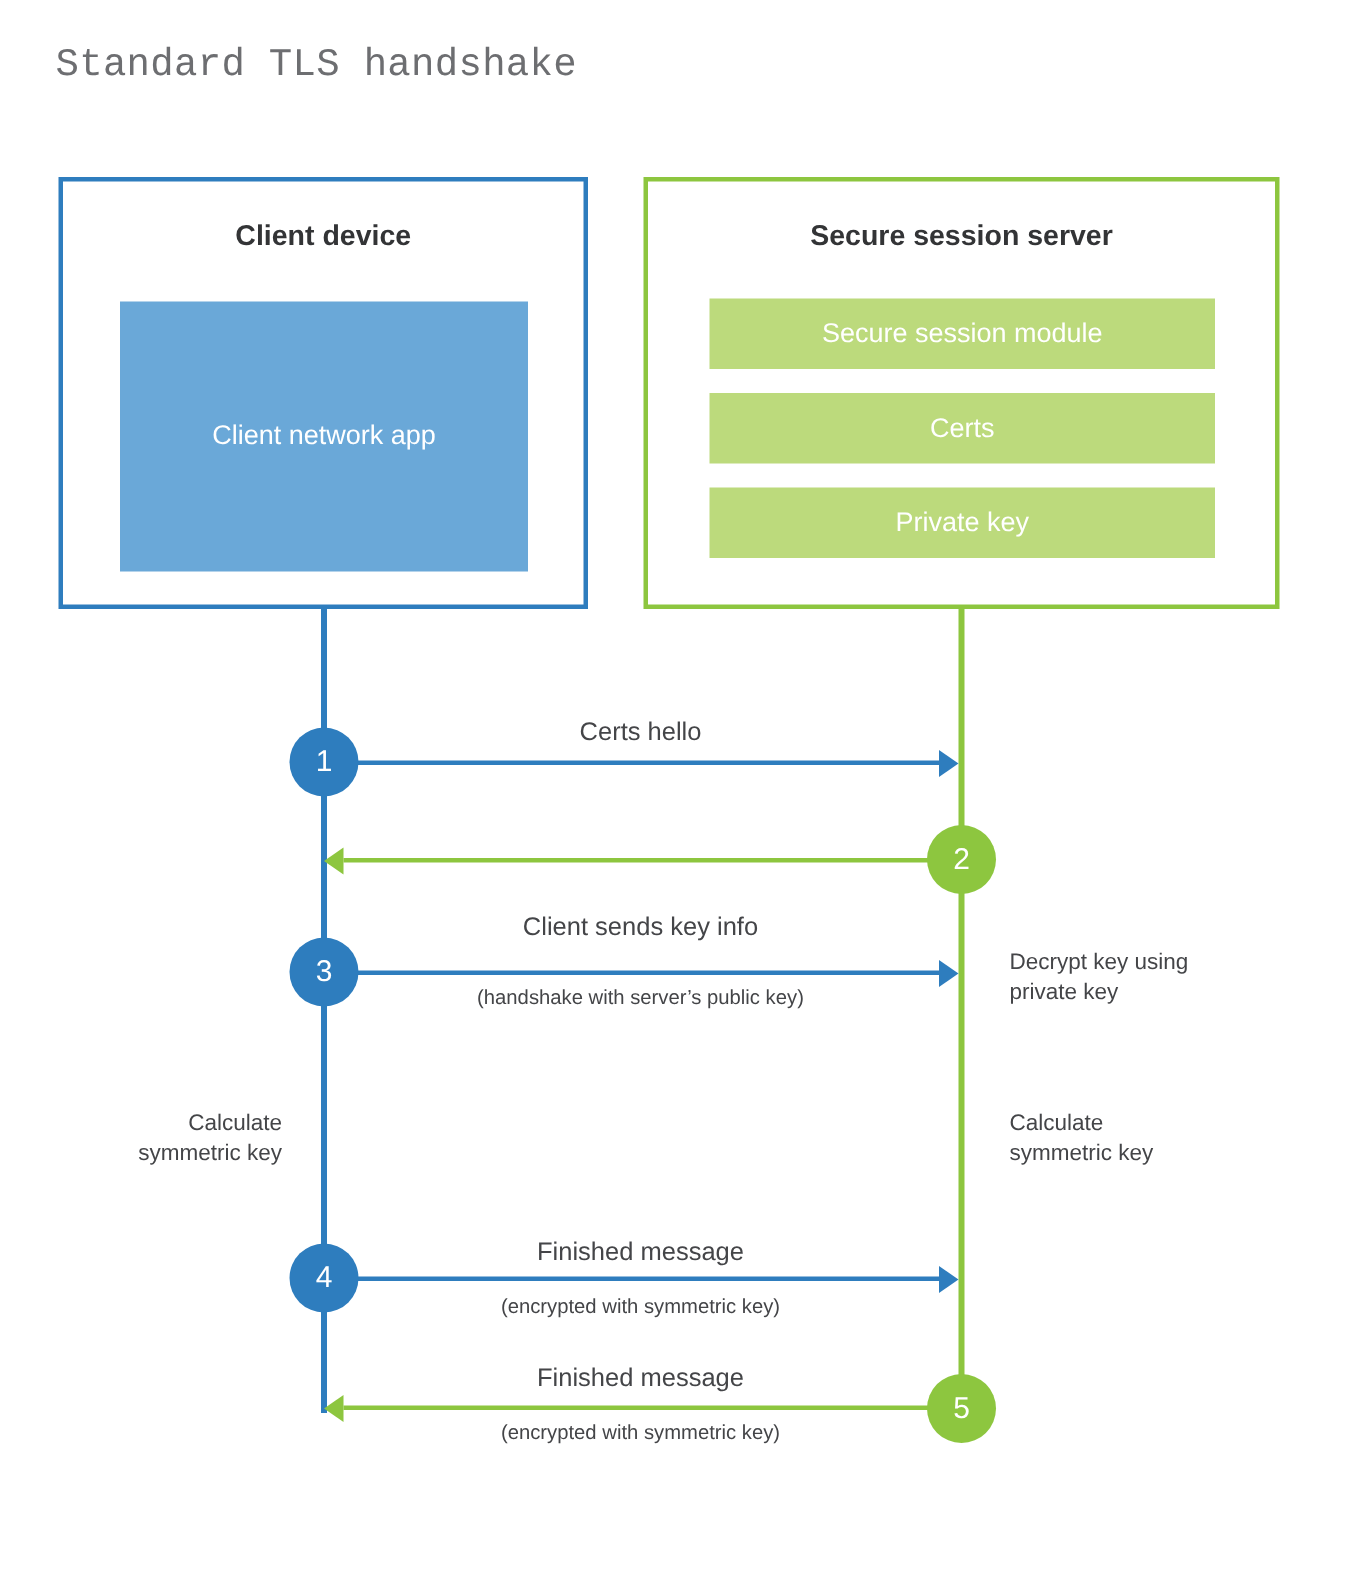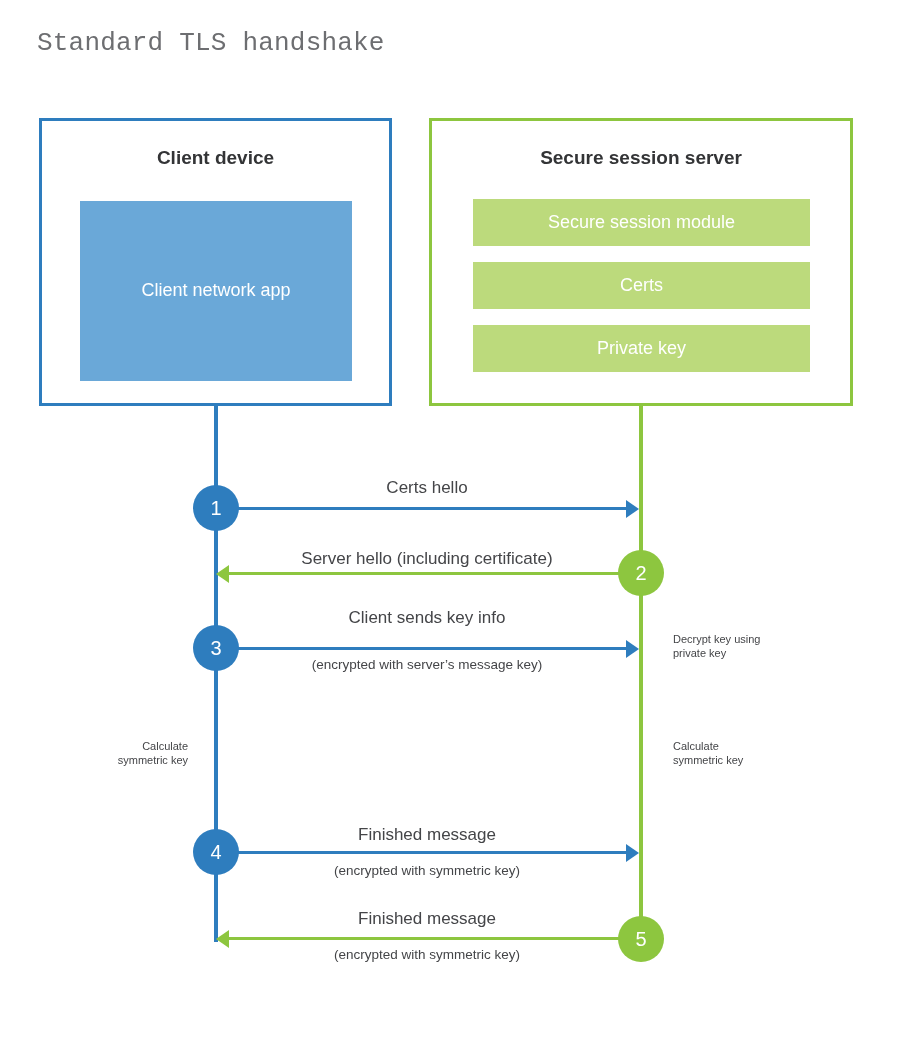--- a/index.html
+++ b/index.html
@@ -160,21 +160,21 @@
     position: absolute;
     text-align: center;
     font-size: 13.5px;
     color: #444548;
     white-space: nowrap;
   }
 
   
   .side-note {
     position: absolute;
-    font-size: 11px;
+    font-size: 15px;
     color: #444548;
     line-height: 1.3;
   }
   .side-note.right-of-line { text-align: left; }
   .side-note.left-of-line { text-align: right; }
 </style>
 </head>
 <body>
 
 <div id="diagram-root">
@@ -194,29 +194,28 @@
   </div>
 
   <div class="lifeline client-line"></div>
   <div class="lifeline server-line"></div>
 
   <div class="arrow-label" style="left:216px; top:478px; width:422px;">Certs hello</div>
   <div class="arrow-line blue" style="left:216px; top:507px; width:410px;"></div>
   <div class="arrow-head right blue" style="left:626px; top:500px;"></div>
   <div class="step-circle blue" style="left:193px; top:485px;">1</div>
 
-  <div class="arrow-label" style="left:216px; top:549px; width:422px;">Server hello (including certificate)</div>
   <div class="arrow-line green" style="left:229px; top:572px; width:412px;"></div>
   <div class="arrow-head left green" style="left:216px; top:565px;"></div>
   <div class="step-circle green" style="left:618px; top:550px;">2</div>
 
   <div class="arrow-label" style="left:216px; top:608px; width:422px;">Client sends key info</div>
   <div class="arrow-line blue" style="left:216px; top:647px; width:410px;"></div>
   <div class="arrow-head right blue" style="left:626px; top:640px;"></div>
-  <div class="arrow-sublabel" style="left:216px; top:657px; width:422px;">(encrypted with server’s message key)</div>
+  <div class="arrow-sublabel" style="left:216px; top:657px; width:422px;">(handshake with server’s public key)</div>
   <div class="step-circle blue" style="left:193px; top:625px;">3</div>
 
   <div class="side-note right-of-line" style="left:673px; top:632px; width:190px;">
     <div>Decrypt key using</div>
     <div>private key</div>
   </div>
 
   <div class="side-note left-of-line" style="left:20px; top:739px; width:168px;">
     <div>Calculate</div>
     <div>symmetric key</div>

